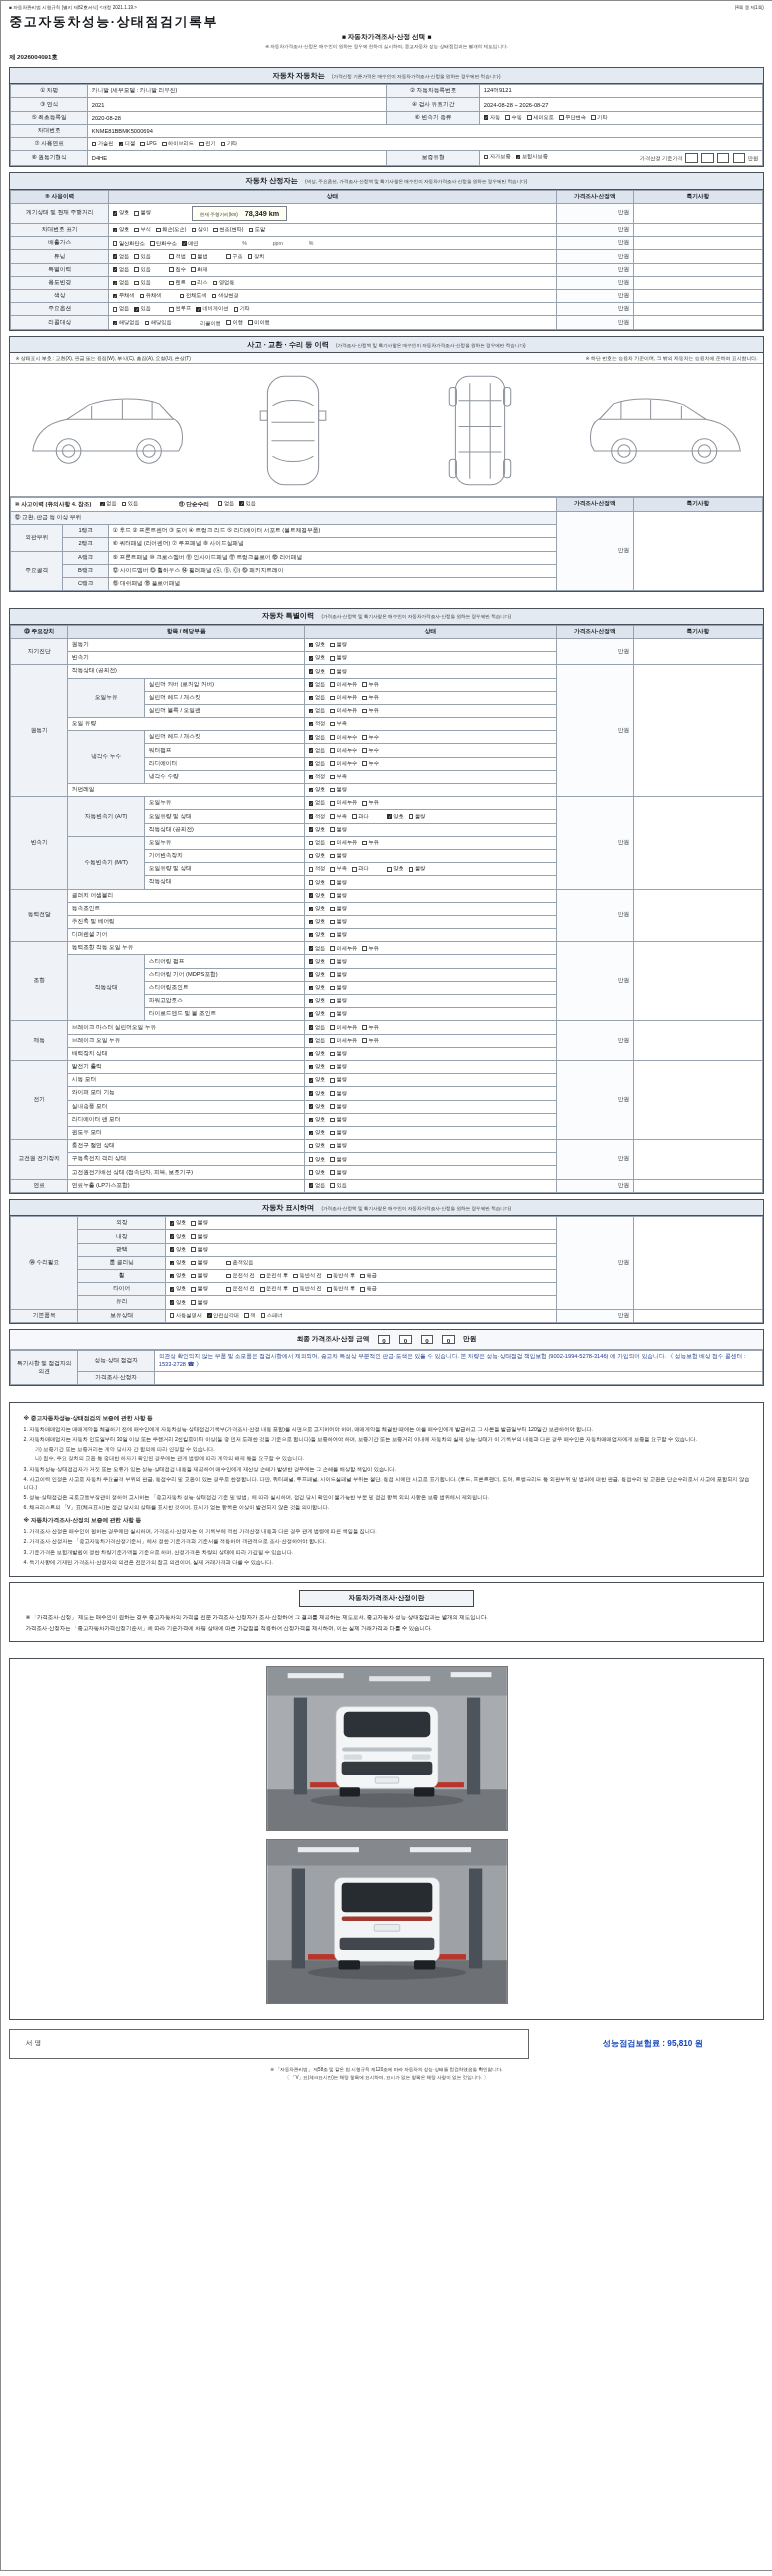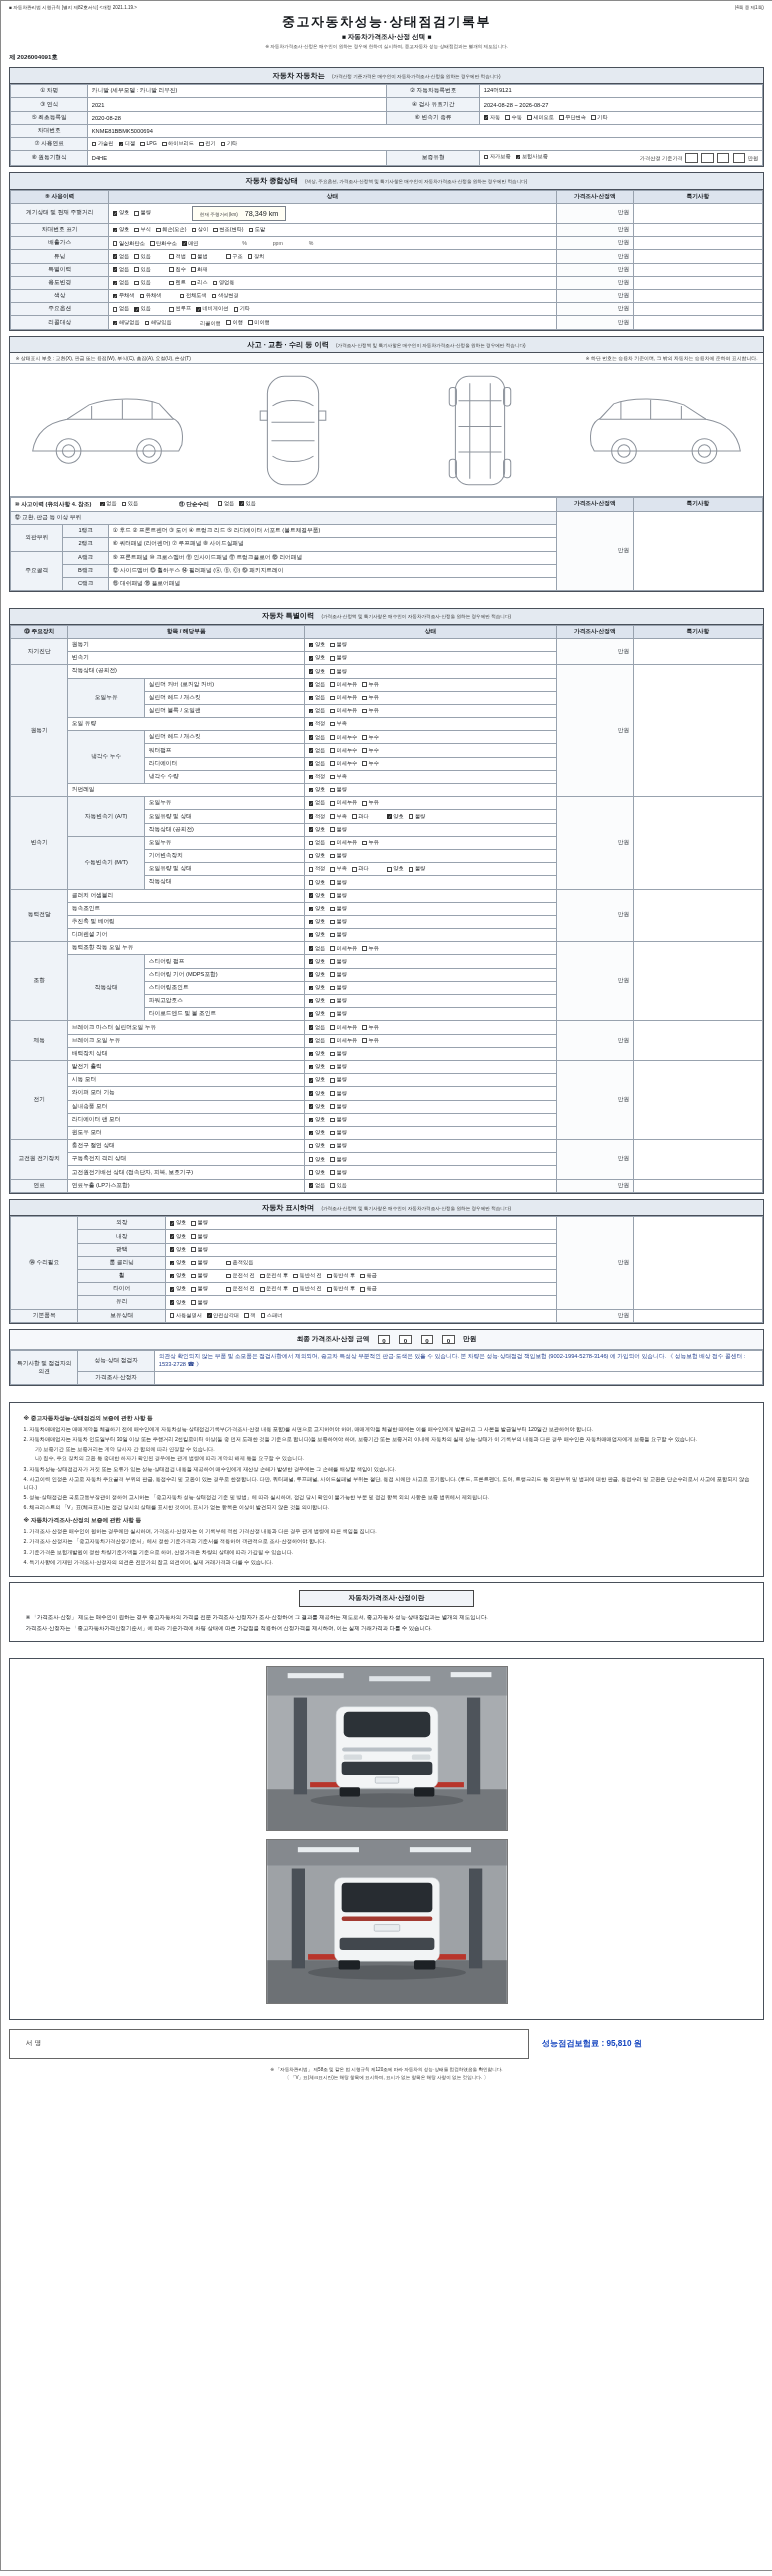--- a/index.html
+++ b/index.html
@@ -1,20 +1,20 @@
 <!DOCTYPE html>
 <html style="font-size:8.2px"><head>
 <meta charset="utf-8">
 <style>
 *{box-sizing:border-box;margin:0;padding:0}
 html,body{background:#fff}
 body{width:773px;font-family:"Liberation Sans","DejaVu Sans",sans-serif;color:#15181c}
 .page{width:773px;min-height:2571px;border:0.5px solid #8a8a8a;padding:4.1px 8.2px 12.4px;background:#fff}
 .topline{display:flex;justify-content:space-between;font-size:4.6px;color:#333}
-h1.title{text-align:center;font-size:13px;letter-spacing:1.5px;margin-top:3.1px;font-weight:bold}
+h1.title{text-align:left;font-size:13px;letter-spacing:1.5px;margin-top:3.1px;font-weight:bold}
 .subtitle{text-align:center;font-size:6.7px;font-weight:bold;margin-top:2.1px}
 .subnote{text-align:center;font-size:4.6px;color:#444;margin-top:1.5px}
 .docno{font-size:6.2px;font-weight:bold;margin:4.1px 0 0}
 .sec{border:0.8px solid #49505a;margin-top:5.2px;background:#fff}
 .sec.mt{margin-top:15.5px}
 .sec-h{text-align:center;background:#e4eaf1;border-bottom:0.8px solid #49505a;font-weight:bold;font-size:7.2px;padding:2.6px 0}
 .sec-h .note{font-weight:normal;font-size:4.6px;color:#333;margin-left:5.2px}
 table{width:100%;border-collapse:collapse;table-layout:fixed}
 td,th{border:0.5px solid #98a2ae;font-size:5.7px;padding:2.1px 3.6px;vertical-align:middle;word-break:keep-all;text-align:left}
 .lbl{background:#eff3f8;text-align:center}
@@ -22,40 +22,40 @@
 .price{text-align:right;color:#30363d;background:#fbfcfd}
 .remark{background:#fff}
 .checks{display:inline-flex;flex-wrap:wrap;align-items:center}
 .cgroup{display:inline-flex;flex-wrap:wrap;align-items:center;margin-right:13.4px}
 .cb{display:inline-flex;align-items:center;margin-right:5.2px;font-size:5.2px;line-height:7.7px}
 .box{width:4.6px;height:4.6px;border:0.5px solid #4a4a4a;display:inline-block;background:#fff;margin-right:1.5px}
 .box.on{background:#2d2d2d;border-color:#2d2d2d;position:relative}
 .box.on::after{content:"\2713";color:#fff;font-size:4.1px;display:block;text-align:center;line-height:4.6px}
 .mileage{display:inline-block;border:0.8px solid #7b828c;background:#fffef4;padding:2.1px 7.2px;margin-left:20.6px;vertical-align:middle}
 .mileage .m-l{font-size:4.6px;color:#444;margin-right:5.2px}
-.mileage .m-v{font-size:7.2px;font-weight:normal}
+.mileage .m-v{font-size:7.2px;font-weight:bold}
 .pre{white-space:pre;color:#555;font-size:5.2px;margin-left:6.2px}
 .recall-l{font-size:5.2px;margin:0 4.1px 0 8.2px;color:#333}
 .acc-legend{font-size:4.9px;color:#333;padding:2.1px 5.2px;border-bottom:0.5px solid #98a2ae;display:flex;justify-content:space-between;background:#fafbfc}
 .diagrams{display:flex;justify-content:space-around;align-items:center;padding:4.1px 3.1px;border-bottom:0.5px solid #98a2ae;background:#fff}
 .diag{width:178px;height:123px}
 .dbox{display:inline-block;width:12.4px;height:9.8px;border:0.5px solid #555;margin:0 1px;text-align:center;font-weight:bold;line-height:9.8px;background:#fff;font-size:6.2px}
 .base-price{float:right;font-size:5.2px;color:#333;display:inline-flex;align-items:center;gap:1.5px}
 .final-row{display:flex;align-items:center;justify-content:center;gap:7.2px;padding:4.6px 0;border-bottom:0.5px solid #98a2ae;background:#f6f8fb;font-weight:bold;font-size:6.7px}
 .notice-body{padding:6.2px 13.4px 8.2px;font-size:5.2px;line-height:1.55;color:#222}
 .notice-h{font-weight:bold;margin:5.2px 0 2.1px;font-size:5.7px}
 .notice-p{margin:2.1px 0;text-align:justify}
 .notice-s{margin:1px 0 1px 11.3px;color:#333}
 .pricing-body{padding:6.2px 15.5px 8.2px;font-size:5.4px;line-height:1.6}
 .pricing-title{display:block;width:175px;margin:0 auto 5.2px;text-align:center;border:0.8px solid #444;padding:2.6px 0;font-weight:bold;font-size:6.7px;background:#f1f4f8}
 .photo-wrap{padding:7.2px 0;text-align:center}
 .photo{width:242px;height:165px;display:block;margin:0 auto 8.2px;border:0.5px solid #777}
 .signrow{display:flex;align-items:center;margin-top:8.2px;gap:12.4px}
 .signbox{flex:1;border:0.5px solid #666;height:30px;display:flex;align-items:center;padding-left:15.5px;font-size:6.7px;letter-spacing:2.1px;color:#333}
-.fee{width:222px;font-size:8.2px;font-weight:bold;color:#1747c0}
+.fee{width:222px;text-align:center;font-size:8.2px;font-weight:bold;color:#1747c0}
 .footer-lines{margin-top:7.2px;text-align:center;font-size:4.6px;color:#333;line-height:1.7}
 .emission-row .checks{vertical-align:middle}
 </style>
 </head>
 <body>
 
 <div class="page">
 
   <div class="topline">
     <span>■ 자동차관리법 시행규칙 [별지 제82호서식] &lt;개정 2021.1.19.&gt;</span>
@@ -182,21 +182,21 @@
             <span>만원</span>
           </span>
         </td>
       </tr>
     </tbody>
       </table>
   </div>
 
   <div class="sec">
     <div class="sec-h">
-      <span>자동차 종합상태</span>
+      <span>자동차 산정자는</span>
       <span class="note">(색상, 주요옵션, 가격조사·산정액 및 특기사항은 매수인이 자동차가격조사·산정을 원하는 경우에만 적습니다)</span>
     </div>
     <table>
       <colgroup>
           <col style="width:98px">
           <col>
           <col style="width:77px">
           <col style="width:129px">
         </colgroup>
       <tbody>

